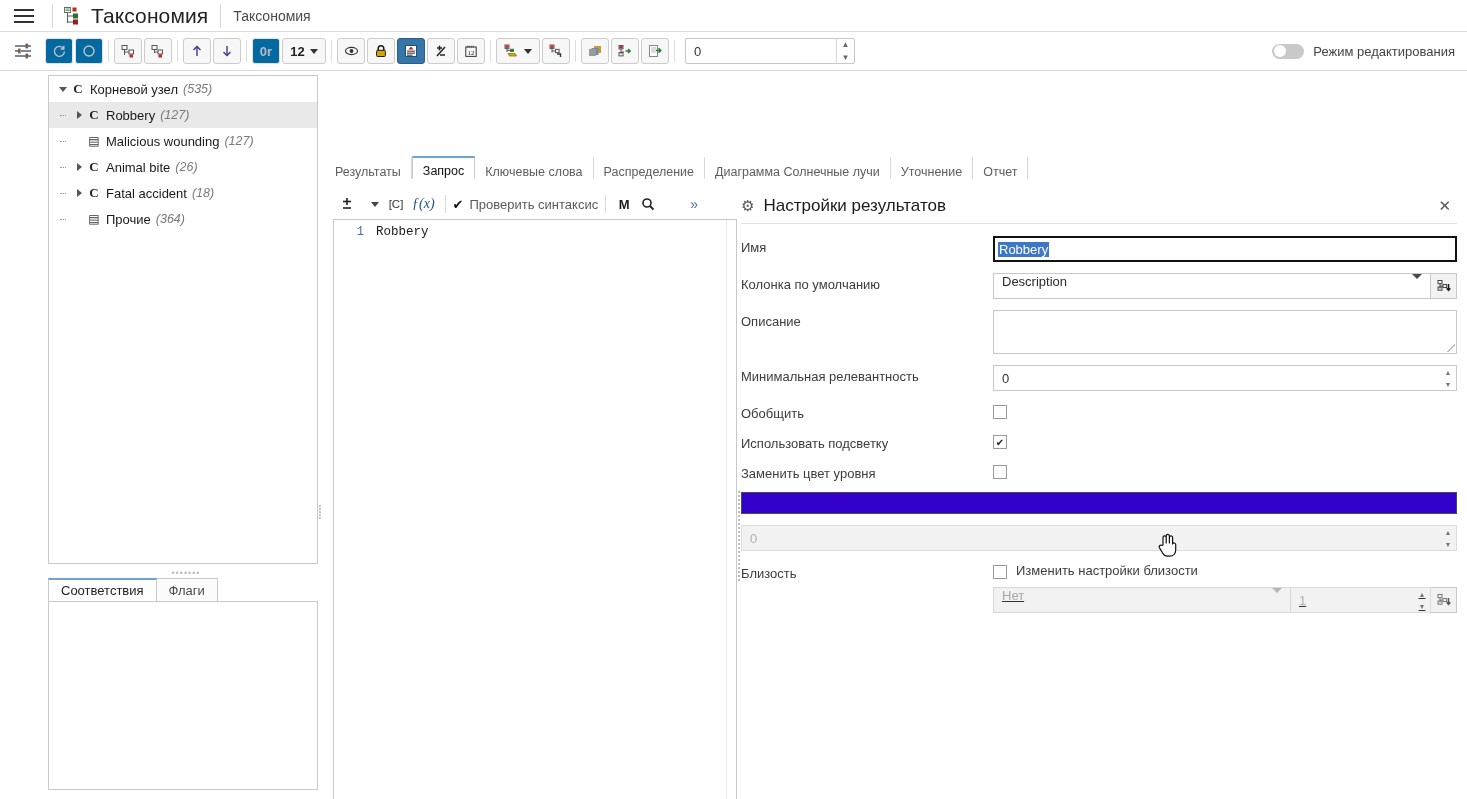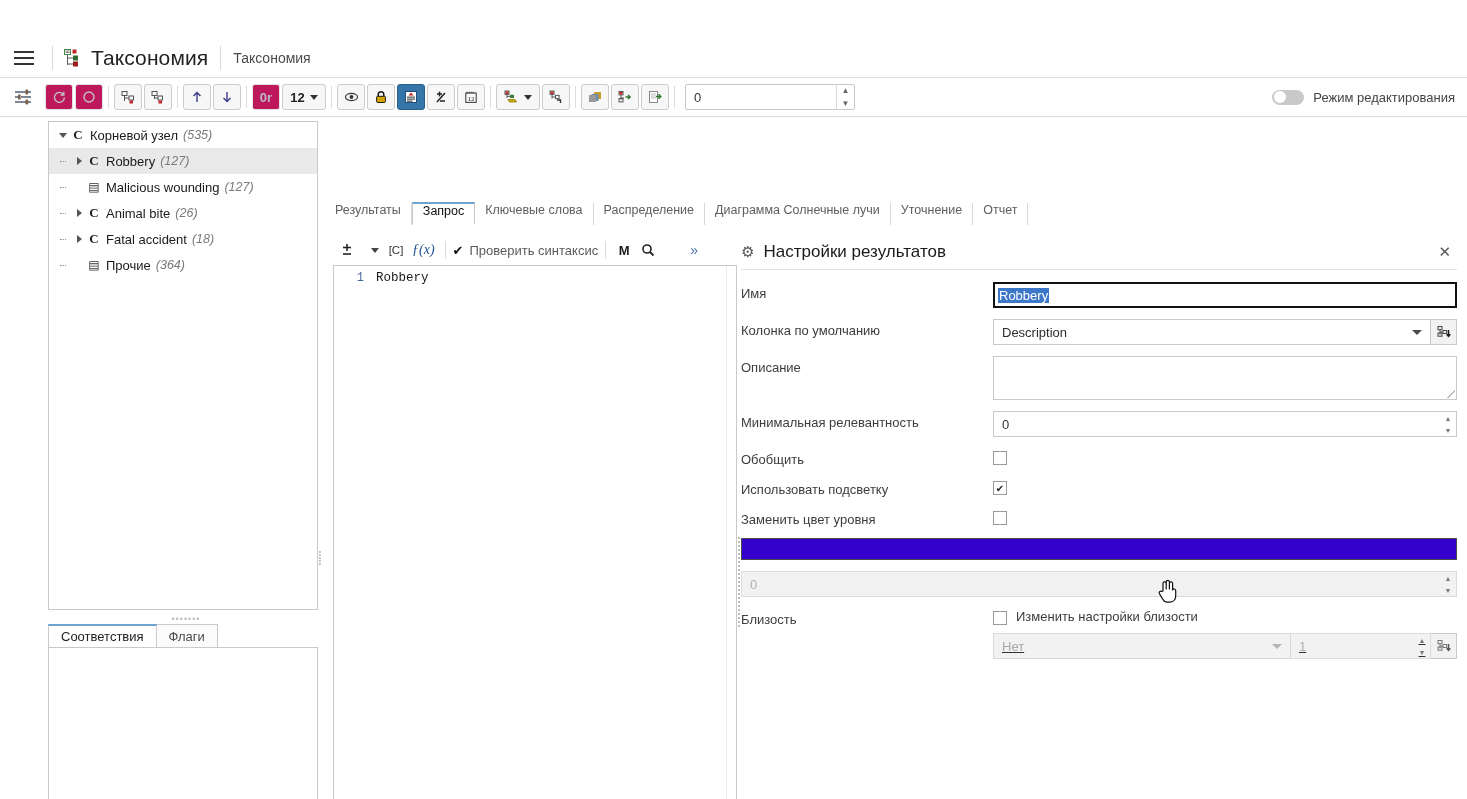--- a/index.html
+++ b/index.html
@@ -9,22 +9,22 @@
     background: #ffffff;
     font-family: "Liberation Sans", sans-serif;
     font-size: 13px;
     color: #333333;
     overflow: hidden;
   }
   #app { position: relative; width: 1467px; height: 799px; }
 
   
   .titlebar {
-    height: 40px; display: flex; align-items: center;
-    border-bottom: 1px solid #dcdcdc; background: #fff; margin-top: 38px;
+    height: 32px; display: flex; align-items: center;
+    border-bottom: 1px solid #dcdcdc; background: #fff;
   }
   .hamburger {
     width: 40px; height: 40px; margin-left: 4px;
     display: flex; flex-direction: column; justify-content: center;
     align-items: center; gap: 4px; cursor: pointer;
   }
   .hamburger i { display:block; width: 20px; height: 2px; background:#333; }
   .title-sep { width:1px; height:24px; background:#d8d8d8; margin: 0 8px; }
   .app-icon { width: 22px; height: 22px; position: relative; margin-right: 8px; }
   .app-title { font-size: 21px; color: #222; font-weight: 400; letter-spacing: .1px; }
@@ -41,21 +41,21 @@
     width: 42px; height: 38px; display:flex; align-items:center; justify-content:center;
     cursor: pointer;
   }
   .tb-sep { width:1px; height:22px; background:#dddddd; margin: 0 4px; }
   .tb-btn {
     min-width: 28px; height: 26px; margin: 0 1px;
     border: 1px solid #cccccc; border-radius: 3px; background: #f7f7f7;
     display:flex; align-items:center; justify-content:center; cursor:pointer;
     padding: 0 4px;
   }
-  .tb-btn.disabled { color:#bbb; border-color:#e2e2e2; background:#be185d; }
+  .tb-btn.disabled { color:#bbb; border-color:#e2e2e2; background:#0369a1; }
   .tb-btn.active { background:#3575a8; border-color:#2b5f88; }
   .tb-btn.wide { min-width: 44px; }
   .tb-btn .lbl { font-size: 13px; font-weight: bold; color:#222; }
   .tb-btn.disabled .lbl { color:#b9b9c7; font-weight: bold; }
   .caret { width:0;height:0;border-left:4px solid transparent;border-right:4px solid transparent;border-top:5px solid #333; margin-left:5px; }
   .num-field {
     width: 170px; height: 26px; border:1px solid #c8c8c8; border-radius:2px;
     background:#fff; display:flex; align-items:center; margin-left:6px;
   }
   .num-field .val { padding-left:8px; font-size:13px; color:#333; flex:1; }
@@ -98,21 +98,21 @@
     height: 23px; padding: 0 12px; display:flex; align-items:center;
     font-size:13px; color:#4a4a4a; border:1px solid #c9c9c9; border-bottom:none;
     background:#fbfbfb; cursor:pointer; margin-right:-1px;
   }
   .sub-tab.active { background:#fff; color:#222; border-top:2px solid #6ea3d0; position:relative; z-index:2; }
   .sub-pane { border:1px solid #c9c9c9; height: 189px; background:#fff; }
 
   
   .main-tabs { position:absolute; left:325px; top:86px; right:0; height:22px; display:flex; align-items:flex-end; }
   .mtab {
-    height: 22px; padding: 0 10px; display:flex; align-items:flex-start; font-size:12.5px;
+    height: 22px; padding: 0 10px; display:flex; align-items:flex-end; font-size:12.5px;
     color:#5e5e5e; border-right:1px solid #d8d8d8; cursor:pointer; background:transparent;
   }
   .mtab.active { color:#111; background:#fff; border:1px solid #c9c9c9; border-bottom:1px solid #fff;
                  border-top:2px solid #6ea3d0; position:relative; z-index:3; height:23px; }
 
   .center-panel { position:absolute; left:333px; top:118px; width:404px; height: 665px;
                   background:#fff; }
   .editor-toolbar { height:30px; display:flex; align-items:center; gap:2px; padding-left:4px; }
   .et-btn { height:24px; min-width:22px; display:flex; align-items:center; justify-content:center;
             cursor:pointer; padding:0 3px; font-size:13px; color:#2f2f2f; }
@@ -144,21 +144,21 @@
   .flabel { width:252px; font-size:13px; color:#3c3c3c; padding-top:4px; flex:none; }
   .fctl { flex:1; display:flex; align-items:flex-start; }
 
   .txt-input {
     width: 100%; height:26px; border:2px solid #111; background:#fff;
     display:flex; align-items:center; padding-left:3px;
   }
   .sel-text { background:#3d78c8; color:#fff; font-size:13px; padding:0 1px; }
 
   .select {
-    height:26px; border:1px solid #c9c9c9; background:#fff; display:flex; align-items:center;
+    height:26px; border:1px solid #c9c9c9; background:#fff; display:flex; align-items:flex-start;
     padding-left:8px; font-size:13px; color:#2b2b2b; flex:1; position:relative;
   }
   .select .dd { position:absolute; right:8px; width:0;height:0;
        border-left:5px solid transparent;border-right:5px solid transparent;border-top:5px solid #4a4a4a; }
   .select.disabled { background:#f2f2f2; color:#a8a8a8; border-color:#d8d8d8; }
   .select.disabled .dd { border-top-color:#b5b5b5; }
   .aux-btn { width:26px;height:26px;border:1px solid #c9c9c9; border-left:none; background:#f2f2f2;
              display:flex;align-items:center;justify-content:center; cursor:pointer; }
 
   .textarea { width:100%; height:44px; border:1px solid #c9c9c9; background:#fff; position:relative; }

